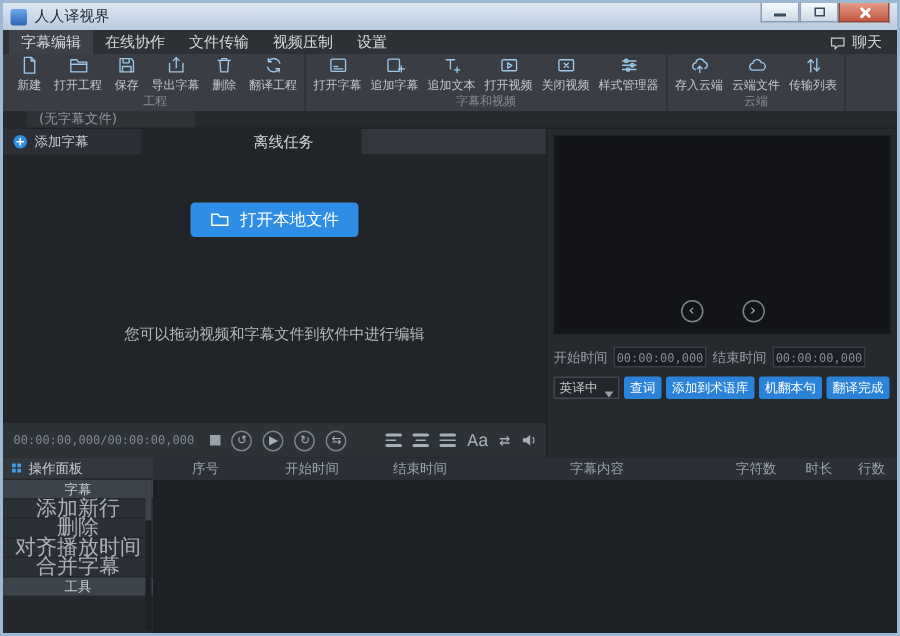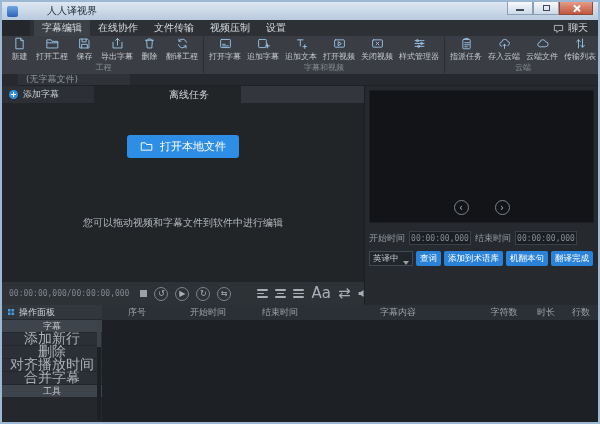--- a/index.html
+++ b/index.html
@@ -1,34 +1,34 @@
 <!DOCTYPE html>
 <html><head>
 <meta charset="utf-8">
 <style>
   *{margin:0;padding:0;box-sizing:border-box;}
   html,body{width:600px;height:424px;overflow:hidden;background:#6b7b8c;}
   body{font-family:"DejaVu Sans","Liberation Sans",sans-serif;}
   .window{position:relative;width:600px;height:424px;border:2px solid #9db8d2;background:#24272b;display:flex;flex-direction:column;overflow:hidden;}
 
   
-  .titlebar{height:18px;background:linear-gradient(#dde7f2,#b9cadd);display:flex;align-items:center;padding:0 5px;flex:none;gap:24px;}
+  .titlebar{height:18px;background:linear-gradient(#dde7f2,#b9cadd);display:flex;align-items:center;padding:0 5px;flex:none;}
   .app-icon{width:11px;height:11px;border-radius:2px;background:linear-gradient(#6fa8e8,#2b64b4);margin-right:5px;flex:none;}
   .win-title{font-size:10px;color:#1c2833;}
   .win-controls{margin-left:auto;display:flex;align-self:flex-start;}
   .win-btn{width:26px;height:13px;border:1px solid #8aa0b8;border-top:none;background:linear-gradient(#f6fafd,#ccd9e6);display:flex;align-items:center;justify-content:center;}
   .win-btn.close{width:34px;background:linear-gradient(#e59c87,#c1563e);border-color:#8c4a38;}
   .glyph-min{width:8px;height:2px;background:#3a4a5a;margin-top:4px;}
   .glyph-max{width:7px;height:6px;border:1px solid #3a4a5a;}
   .glyph-x{position:relative;width:9px;height:9px;}
   .glyph-x::before,.glyph-x::after{content:"";position:absolute;left:4px;top:0;width:1.6px;height:9px;background:#fff;border-radius:1px;}
   .glyph-x::before{transform:rotate(45deg);}.glyph-x::after{transform:rotate(-45deg);}
 
   
-  .menubar{height:16px;background:#2d3136;display:flex;align-items:center;padding:0 4px;flex:none;margin-left:28px;}
+  .menubar{height:16px;background:#2d3136;display:flex;align-items:center;padding:0 4px;flex:none;}
   .menu-item{font-size:10px;color:#d6dade;padding:1px 8px;white-space:nowrap;}
   .menu-item.active{background:#3c4147;}
   .menu-chat{margin-left:auto;display:flex;align-items:center;gap:4px;font-size:10px;color:#ced2d6;padding-right:6px;}
   .menu-chat svg{width:11px;height:11px;stroke:#c6cacd;fill:none;stroke-width:1.2;}
 
   
   .toolbar{height:38px;background:#3a3e44;display:flex;align-items:stretch;padding:0 2px;flex:none;}
   .tb-group{display:flex;flex-direction:column;border-right:1px solid #2b2f34;padding:0 2px;flex:none;}
   .tb-buttons{display:flex;flex:1;align-items:center;}
   .tb-btn{min-width:27px;padding:0 3px;height:100%;display:flex;flex-direction:column;align-items:center;justify-content:center;gap:1px;}
@@ -60,21 +60,21 @@
   
   .playbar{height:25px;background:#2d3237;border-top:2px solid #202428;display:flex;align-items:center;padding:0 7px;gap:7px;flex:none;}
   .pb-time{font-size:8px;color:#7f868d;font-family:"DejaVu Sans Mono","Liberation Mono",monospace;white-space:nowrap;}
   .pb-stop{width:7px;height:7px;background:#9aa1a8;margin-left:4px;flex:none;}
   .pb-circle{width:14px;height:14px;border:1px solid #7d848b;border-radius:50%;color:#a8afb6;font-size:8px;line-height:1;display:flex;align-items:center;justify-content:center;flex:none;}
   .pb-gap{width:12px;flex:none;}
   .ai{width:11px;display:flex;flex-direction:column;gap:2px;flex:none;}
   .ai i{height:1.5px;background:#a8afb6;border-radius:1px;}
   .ai.left{align-items:flex-start;}.ai.center{align-items:center;}
   .ai i.full{width:11px;}.ai i.short{width:7px;}
-  .pb-txt{font-size:15px;color:#a8afb6;line-height:1;}
+  .pb-txt{font-size:12px;color:#a8afb6;line-height:1;font-family:Liberation Mono, monospace;}
   .pb-vol svg{width:13px;height:13px;display:block;}
 
   
   .right-panel{flex:1;background:#26292e;display:flex;flex-direction:column;padding:4px 4px 0;}
   .preview{height:133px;background:#121417;border:1px solid #1b1e22;position:relative;margin-bottom:5px;flex:none;}
   .nav-btns{position:absolute;bottom:7px;left:0;right:0;display:flex;justify-content:center;gap:26px;}
   .nav-btn{width:15px;height:15px;border:1px solid #7d848b;border-radius:50%;color:#aab1b8;font-size:10px;line-height:1;display:flex;align-items:center;justify-content:center;}
   .time-row{display:flex;align-items:center;gap:4px;margin:3px 0 6px;flex:none;}
   .time-lbl{font-size:9px;color:#959ba2;white-space:nowrap;}
   .time-input{width:62px;height:14px;background:#1b1e22;border:1px solid #3a4046;color:#848b92;font-size:8px;font-family:"DejaVu Sans Mono","Liberation Mono",monospace;display:flex;align-items:center;justify-content:center;}
@@ -235,28 +235,20 @@
           <span class="tb-lbl">样式管理器</span>
         </div>
       </div>
       <div class="tb-grouplabel">字幕和视频</div>
     </div>
 
     <div class="tb-group">
       <div class="tb-buttons">
         <div class="tb-btn">
           <svg viewBox="0 0 16 16">
-              <rect x="3.5" y="3" width="9" height="11.5" rx="1"></rect>
-              <path d="M6 3V1.8h4V3"></path>
-              <path d="M5.8 7h5.4M5.8 9.5h5.4M5.8 12h3.4"></path>
-            </svg>
-          <span class="tb-lbl">指派任务</span>
-        </div>
-        <div class="tb-btn">
-          <svg viewBox="0 0 16 16">
               <path d="M4.3 11.5A2.8 2.8 0 0 1 4.8 6a3.6 3.6 0 0 1 7-.6 2.6 2.6 0 0 1 .4 5.1"></path>
               <path d="M8 14V9"></path>
               <path d="M6 10.8l2-2 2 2"></path>
             </svg>
           <span class="tb-lbl">存入云端</span>
         </div>
         <div class="tb-btn">
           <svg viewBox="0 0 16 16">
               <path d="M4.3 12A2.8 2.8 0 0 1 4.8 6.5a3.6 3.6 0 0 1 7-.6A2.6 2.6 0 0 1 12 12z"></path>
             </svg>

